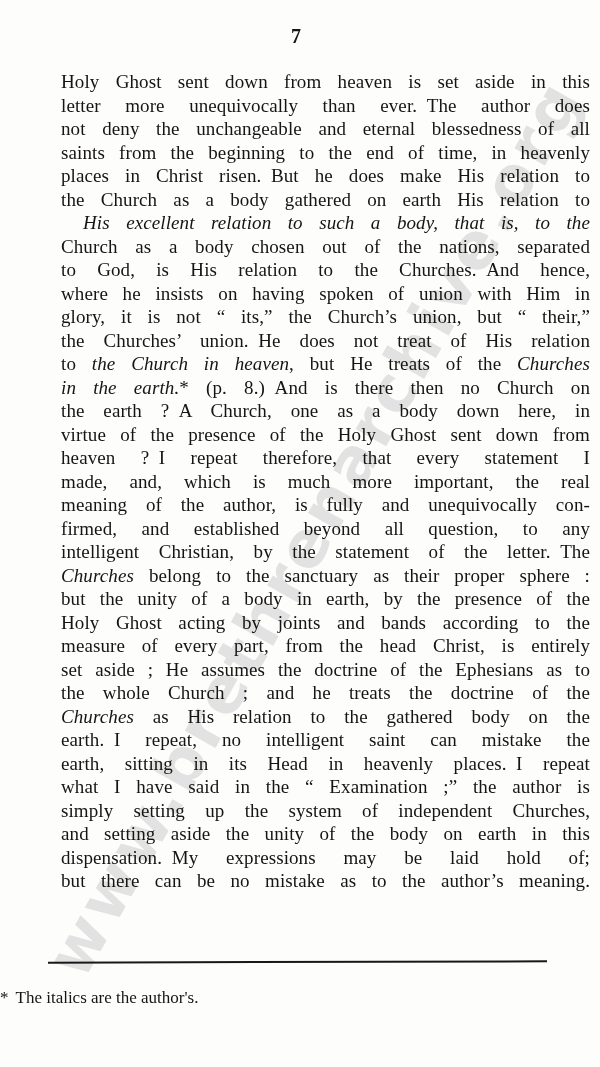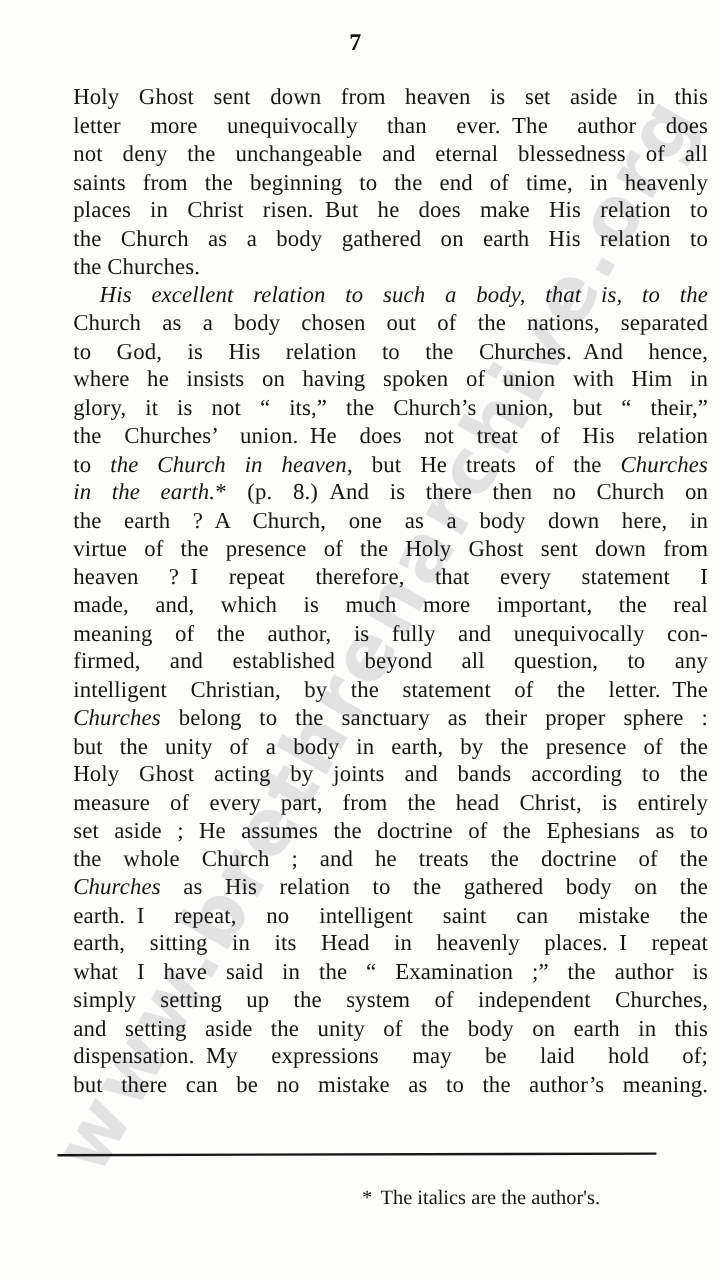--- a/index.html
+++ b/index.html
@@ -78,21 +78,21 @@
     height: 0;
     border-top: 2px solid #181818;
     transform: rotate(-0.15deg);
     z-index: 1;
   }
   .footnote {
     position: absolute;
     left: 0;
     top: 988px;
     width: 500px;
-    text-align: right;
+    text-align: left;
     font-size: 17px;
     z-index: 1;
   }
   .footnote .marker {
     margin-right: 7px;
   }
 </style>
 </head>
 <body>
 
@@ -102,21 +102,20 @@
 
   <div class="page-number">7</div>
 
   <div class="body-text">
       <div class="line"><span>Holy Ghost sent down from heaven is set aside in this</span></div>
       <div class="line"><span>letter more unequivocally than ever. The author does</span></div>
       <div class="line"><span>not deny the unchangeable and eternal blessedness of all</span></div>
       <div class="line"><span>saints from the beginning to the end of time, in heavenly</span></div>
       <div class="line"><span>places in Christ risen. But he does make His relation to</span></div>
       <div class="line"><span>the Church as a body gathered on earth His relation to</span></div>
-      <div class="line last"><span>the Churches.</span></div>
       <div class="line indent"><span>His excellent relation to such a body, that is, to the</span></div>
       <div class="line"><span>Church as a body chosen out of the nations, separated</span></div>
       <div class="line"><span>to God, is His relation to the Churches. And hence,</span></div>
       <div class="line"><span>where he insists on having spoken of union with Him in</span></div>
       <div class="line"><span>glory, it is not “ its,” the Church’s union, but “ their,”</span></div>
       <div class="line"><span>the Churches’ union. He does not treat of His relation</span></div>
       <div class="line"><span>to </span><em>the Church in heaven</em><span>, but He treats of the </span><em>Churches</em></div>
       <div class="line"><em>in the earth.</em><span>* (p. 8.) And is there then no Church on</span></div>
       <div class="line"><span>the earth ? A Church, one as a body down here, in</span></div>
       <div class="line"><span>virtue of the presence of the Holy Ghost sent down from</span></div>

